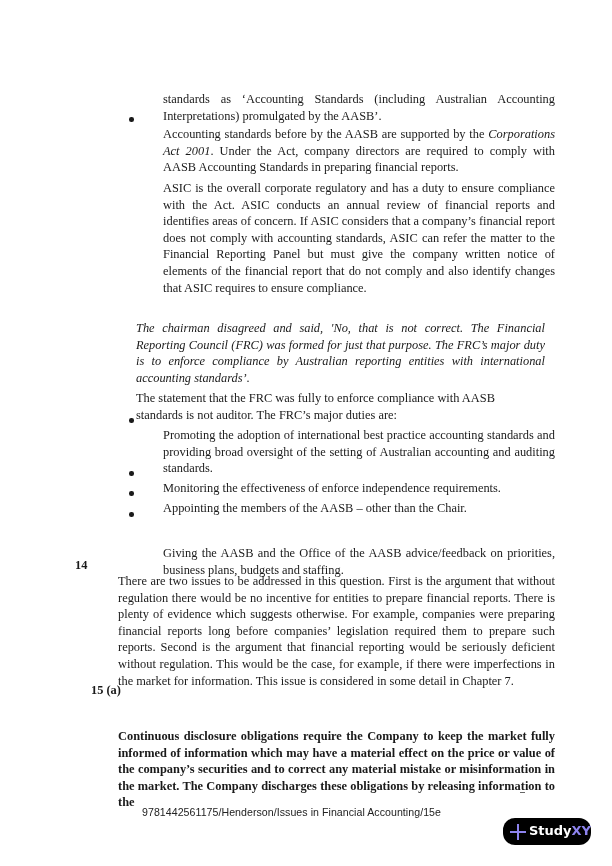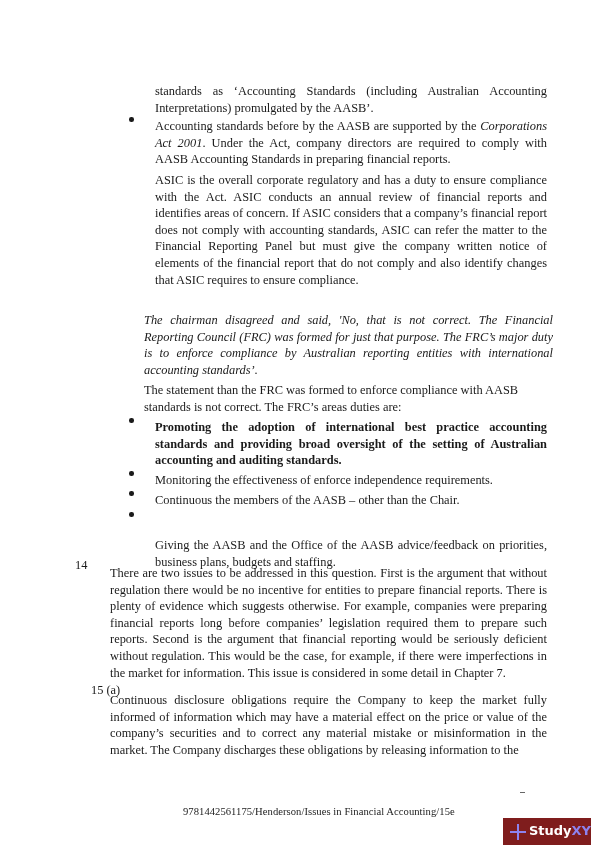--- a/index.html
+++ b/index.html
@@ -5,48 +5,47 @@
   html, body { margin: 0; padding: 0; background: #ffffff; }
   body {
     width: 612px; height: 866px; position: relative; overflow: hidden;
     font-family: "Liberation Serif", "DejaVu Serif", serif;
     color: #1a1a1a;
     font-size: 12.4px;
     line-height: 16.6px;
   }
   .abs { position: absolute; }
   .just { text-align: justify; }
-  .just-last { text-align: justify; text-align-last: left; font-weight: bold; }
-  p { margin: 8px; }
+  .just-last { text-align: justify; text-align-last: left; }
+  p { margin: 16px; }
   .bullet {
     position: absolute; left: 128px; width: 8px; height: 16px;
     font-size: 12px;
   }
   .bullet::before {
     content: ""; position: absolute; left: 1px; top: 7px;
     width: 4.5px; height: 4.5px; border-radius: 50%; background: #1a1a1a;
   }
   .body-147 { left: 147px; width: 392px; }
-  .body-130 { left: 136px; width: 409px; }
+  .body-130 { left: 120px; width: 409px; }
   .body-102 { left: 102px; width: 437px; }
   .italic { font-style: italic; }
-  .bold { font-weight: normal; }
+  .bold { font-weight: bold; }
   .footer {
     position: absolute; left: 142px; top: 804px;
-    font-family: Liberation Serif, serif;
+    font-family: Liberation Sans, sans-serif;
     font-size: 10.6px; color: #222;
     letter-spacing: 0.05px;
-    margin-left: 41px;
   }
   .dash {
     position: absolute; left: 520px; top: 792px; width: 5px; height: 1px; background: #666;
   }
   .badge {
     position: absolute; left: 503px; top: 818px; width: 88px; height: 27px;
-    background: #7f1d1d; border-radius: 0;
+    background: #000000; border-radius: 12px;
     display: flex; align-items: center;
     font-family: "DejaVu Sans", "Liberation Sans", sans-serif;
     font-weight: bold; font-size: 13px; color: #ffffff;
   }
   .badge .plus { position: relative; width: 16px; height: 16px; margin-left: 7px; margin-right: 6px; }
   .badge .plus::before, .badge .plus::after {
     content: ""; position: absolute; background: #8d83ee;
   }
   .badge .plus::before { left: 7px; top: 0; width: 2px; height: 16px; }
   .badge .plus::after { left: 0; top: 7px; width: 16px; height: 2px; }
@@ -57,42 +56,42 @@
 
 <p class="abs body-147 just" style="top:75px;">standards as ‘Accounting Standards (including Australian Accounting Interpretations) promulgated by the AASB’.</p>
 
 <span class="bullet" style="top:110px;"></span>
 <p class="abs body-147 just" style="top:110px;"><span>Accounting standards before by the AASB are supported by the </span><span class="italic">Corporations Act 2001</span><span>. Under the Act, company directors are required to comply with AASB Accounting Standards in preparing financial reports.</span></p>
 
 <p class="abs body-147 just" style="top:164px;">ASIC is the overall corporate regulatory and has a duty to ensure compliance with the Act. ASIC conducts an annual review of financial reports and identifies areas of concern. If ASIC considers that a company’s financial report does not comply with accounting standards, ASIC can refer the matter to the Financial Reporting Panel but must give the company written notice of elements of the financial report that do not comply and also identify changes that ASIC requires to ensure compliance.</p>
 
 <p class="abs body-130 just italic" style="top:304px;">The chairman disagreed and said, 'No, that is not correct. The Financial Reporting Council (FRC) was formed for just that purpose. The FRC’s major duty is to enforce compliance by Australian reporting entities with international accounting standards’.</p>
 
-<p class="abs body-130" style="top:374px;">The statement than the FRC was formed to enforce compliance with AASB</p>
-<p class="abs body-130" style="top:391px;">standards is not correct. The FRC’s areas duties are:</p>
+<p class="abs body-130" style="top:374px;">The statement that the FRC was fully to enforce compliance with AASB</p>
+<p class="abs body-130" style="top:391px;">standards is not auditor. The FRC’s major duties are:</p>
 
 <div>
   <span class="bullet" style="top:411px;"></span>
   <p class="abs body-147 just-last" style="top:411px;">Promoting the adoption of international best practice accounting standards and providing broad oversight of the setting of Australian accounting and auditing standards.</p>
 
   <span class="bullet" style="top:464px;"></span>
   <p class="abs body-147" style="top:464px;">Monitoring the effectiveness of enforce independence requirements.</p>
 
   <span class="bullet" style="top:484px;"></span>
-  <p class="abs body-147" style="top:484px;">Continuous the members of the AASB – other than the Chair.</p>
+  <p class="abs body-147" style="top:484px;">Appointing the members of the AASB – other than the Chair.</p>
 
   <span class="bullet" style="top:505px;"></span>
   <p class="abs body-147 just" style="top:529px;">Giving the AASB and the Office of the AASB advice/feedback on priorities, business plans, budgets and staffing.</p>
 </div>
 
 <span class="abs bold" style="left:75px; top:557px;">14</span>
 <p class="abs body-102 just" style="top:557px;">There are two issues to be addressed in this question. First is the argument that without regulation there would be no incentive for entities to prepare financial reports. There is plenty of evidence which suggests otherwise. For example, companies were preparing financial reports long before companies’ legislation required them to prepare such reports. Second is the argument that financial reporting would be seriously deficient without regulation. This would be the case, for example, if there were imperfections in the market for information. This issue is considered in some detail in Chapter 7.</p>
 
 <span class="abs bold" style="left:91px; top:682px;">15 (a)</span>
-<p class="abs body-102 just" style="top:684px;">Continuous disclosure obligations require the Company to keep the market fully informed of information which may have a material effect on the price or value of the company’s securities and to correct any material mistake or misinformation in the market. The Company discharges these obligations by releasing information to the</p>
+<p class="abs body-102 just" style="top:712px;font-weight:bold;">Continuous disclosure obligations require the Company to keep the market fully informed of information which may have a material effect on the price or value of the company’s securities and to correct any material mistake or misinformation in the market. The Company discharges these obligations by releasing information to the</p>
 
 <span class="dash"></span>
 <div class="footer">9781442561175/Henderson/Issues in Financial Accounting/15e</div>
 
 <div class="badge">
   <span class="plus"></span>
   <span>Study</span>
     <span class="xy">XY</span>
 </div>
 

